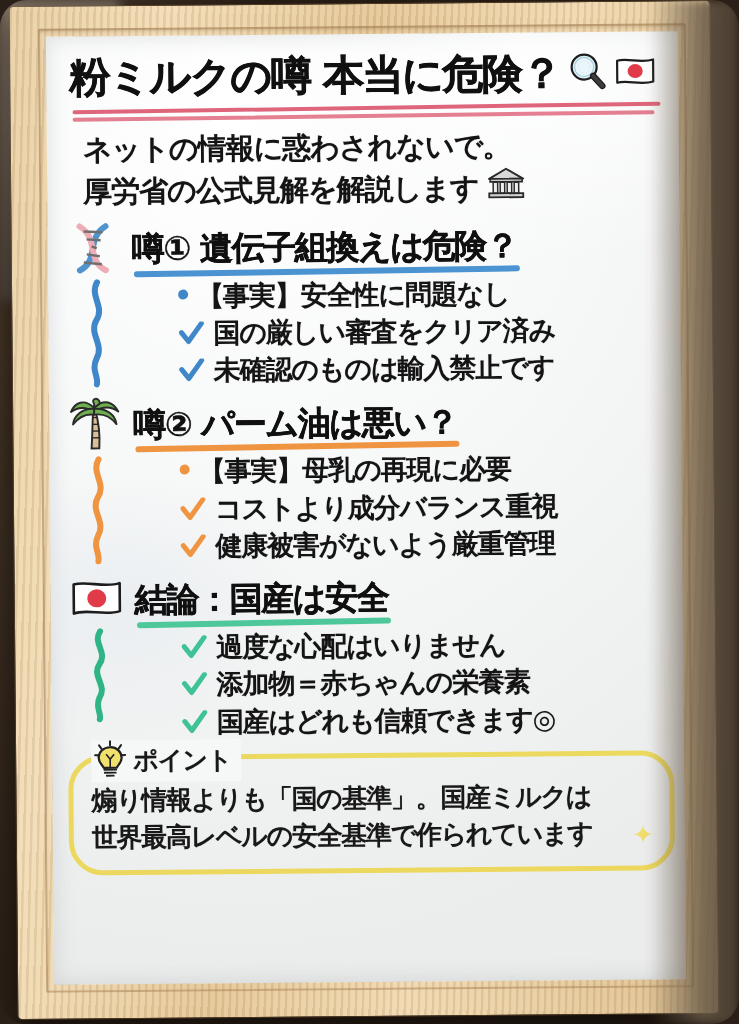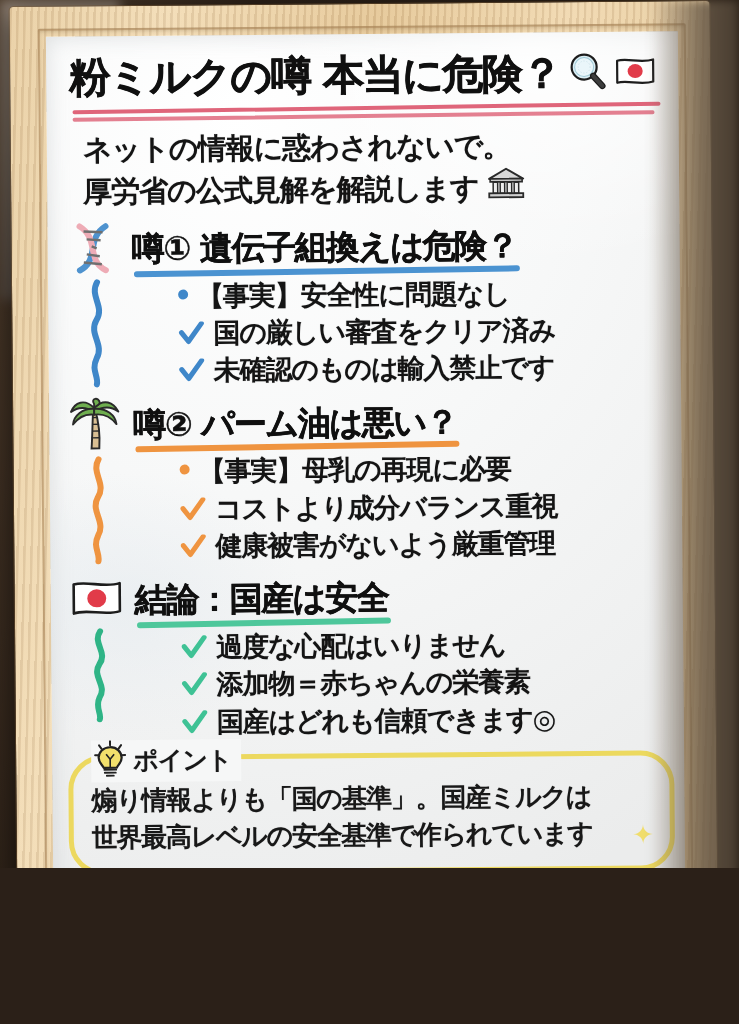--- a/index.html
+++ b/index.html
@@ -12,24 +12,25 @@
     width: 739px;
     height: 1024px;
     overflow: hidden;
     font-family: "DejaVu Sans", "Liberation Sans", sans-serif;
   }
 
   
   .scene {
     position: relative;
     width: 739px;
-    height: 868px;
+    height: 1024px;
     background:
       linear-gradient(105deg, #4b3a2a 0%, #3a2c20 14%, #2a1f16 26%, #241a12 100%);
     overflow: hidden;
+    border-radius: 27px;
   }
   .scene::before {
     
     content: "";
     position: absolute;
     left: 0; top: 0;
     width: 120px; height: 300px;
     background: linear-gradient(160deg, #8d8074 0%, #6f6459 45%, #4a4039 100%);
     filter: blur(6px);
     opacity: .95;

